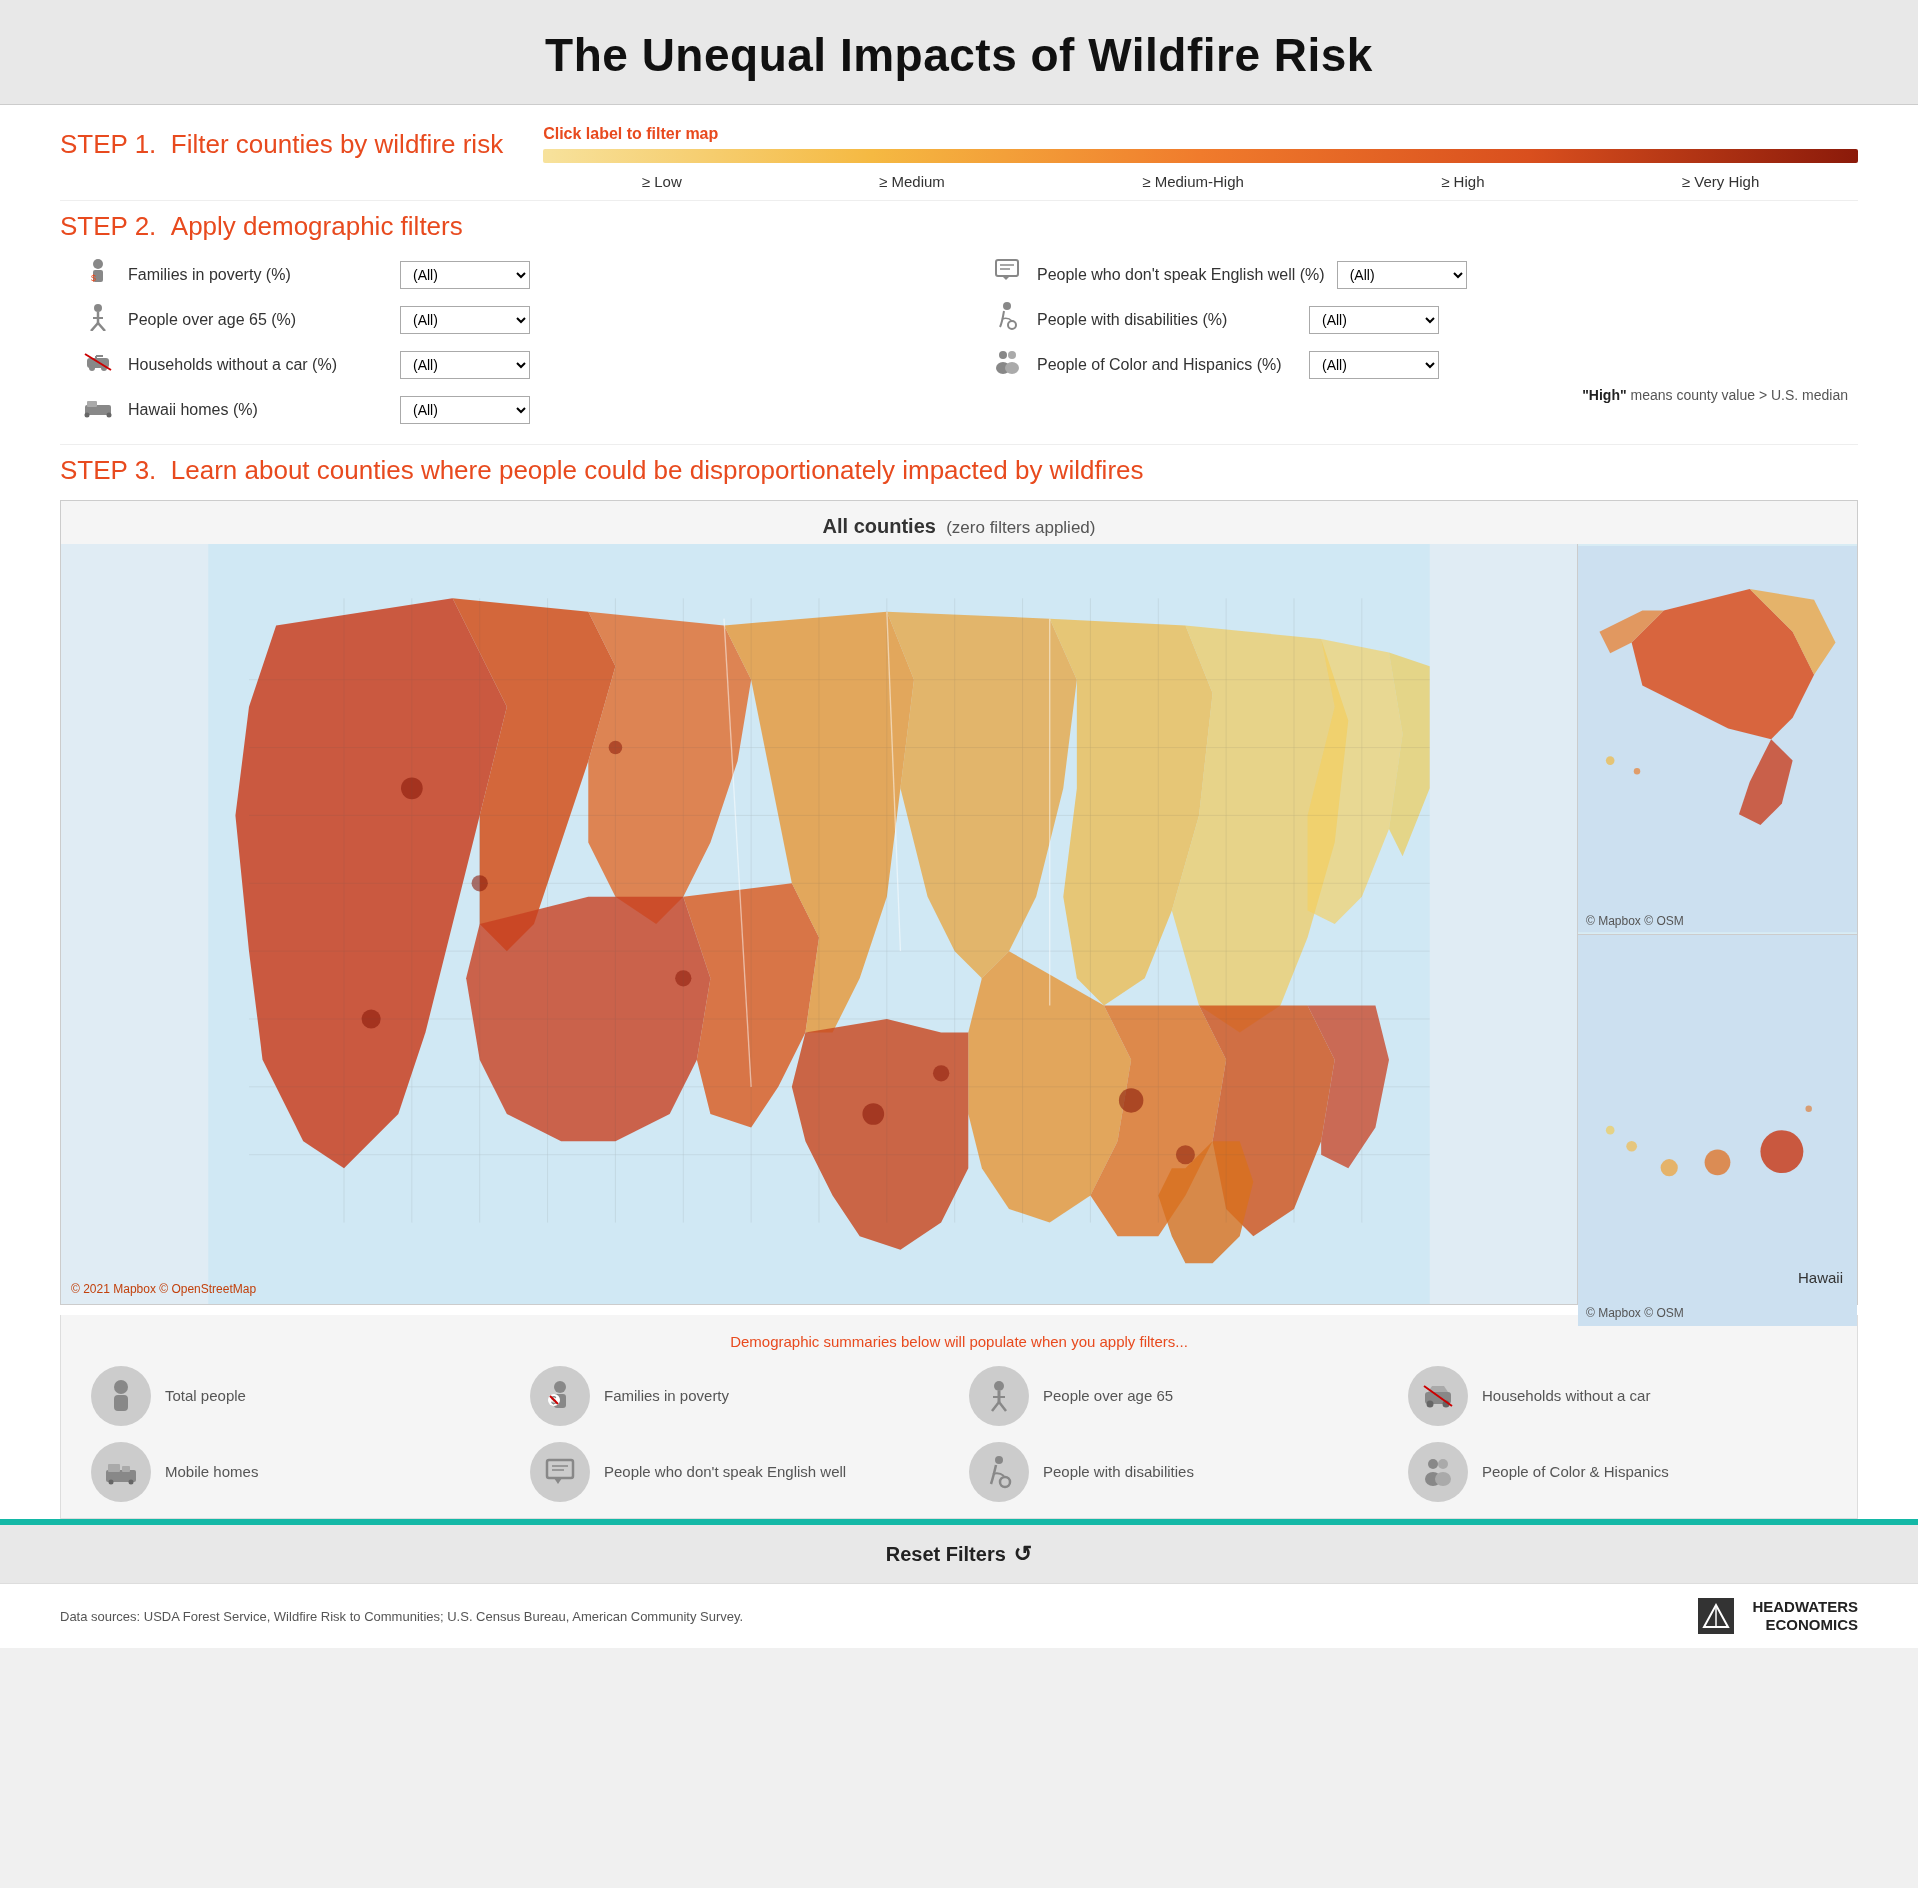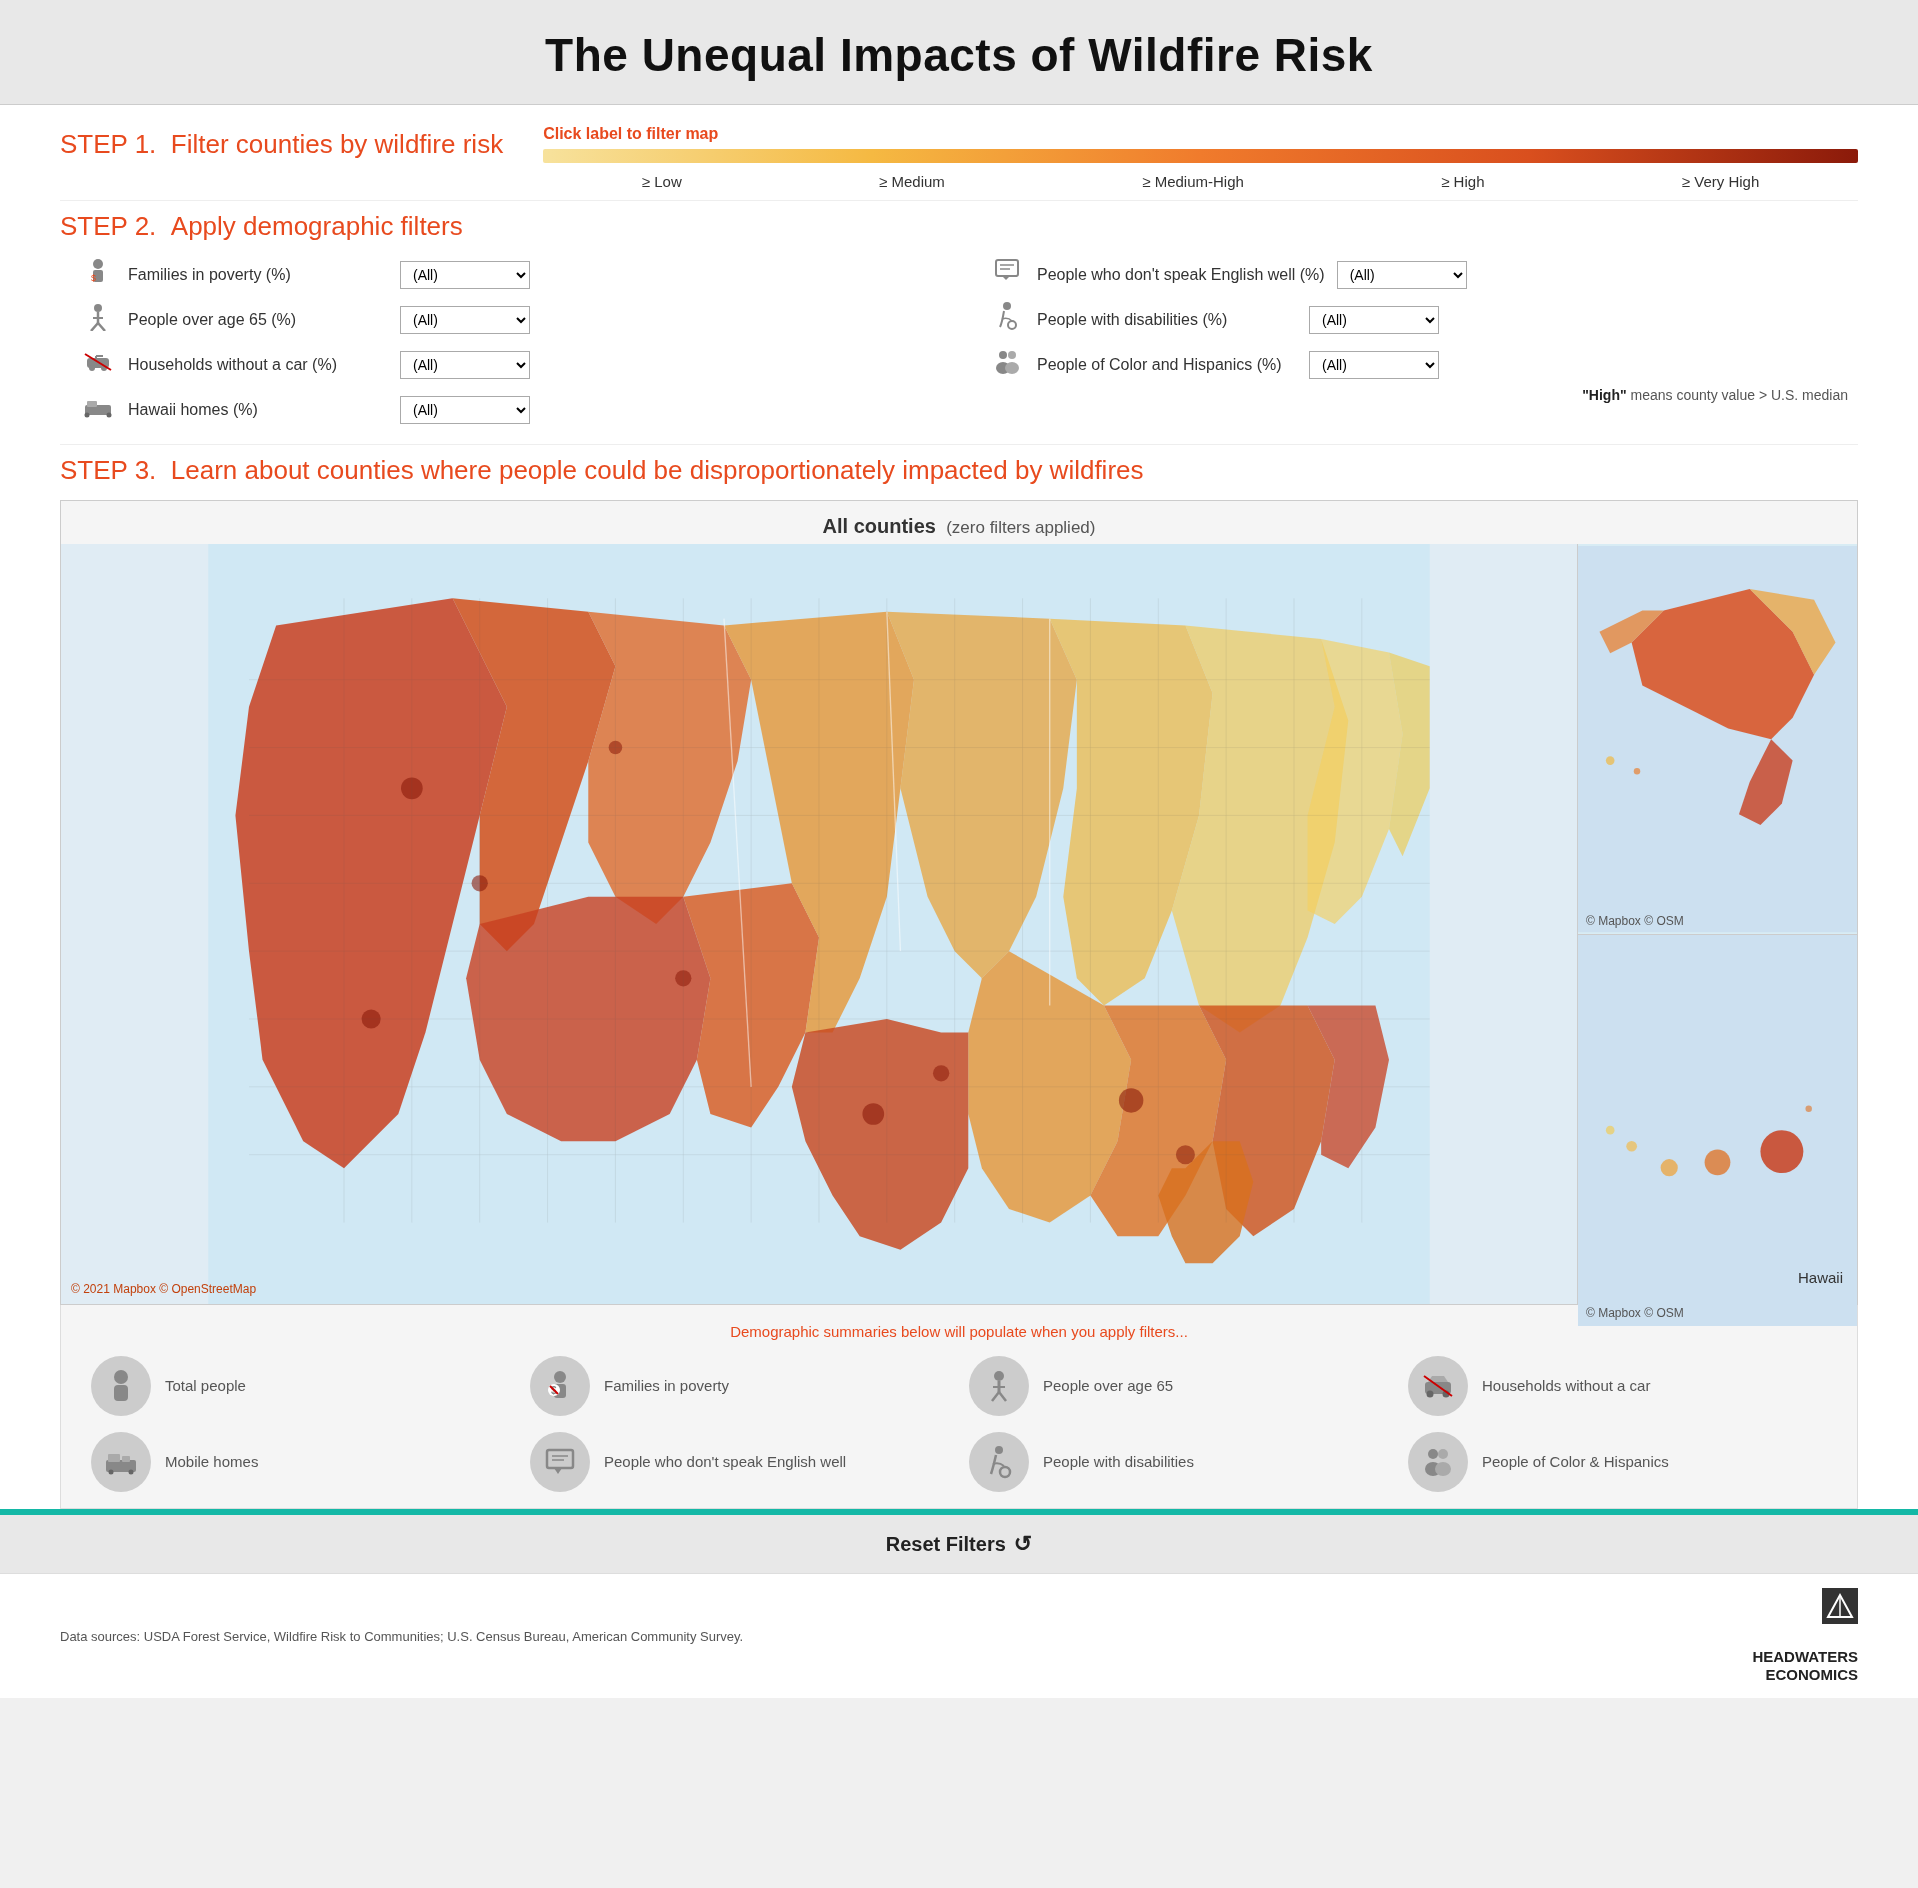--- a/index.html
+++ b/index.html
@@ -139,20 +139,21 @@
       font-weight: 900;
       color: #e84a1e;
       margin-bottom: 14px;
     }
     .step3-label span { font-weight: 400; color: #e84a1e; }
 
     
     .map-section {
       border: 1px solid #ccc;
       background: #f5f5f5;
+      margin-bottom: 10px;
       position: relative;
     }
     .map-title {
       text-align: center;
       padding: 14px 0 6px;
       font-size: 20px;
       color: #333;
     }
     .map-title strong { font-weight: 700; }
     .map-title .zero-filters { font-weight: 400; color: #555; font-size: 17px; }
@@ -272,23 +273,22 @@
       align-items: center;
       padding: 14px 60px;
       border-top: 1px solid #ddd;
     }
     .footer-sources {
       font-size: 13px;
       color: #555;
     }
     .footer-logo {
       display: flex;
-      align-items: flex-end;
-      gap: 24px;
-      flex-direction: column;
+      align-items: flex-start;
+      gap: 18px;
     }
     .logo-icon {
       width: 36px;
       height: 36px;
       background: #333;
       display: flex;
       align-items: center;
       justify-content: center;
     }
     .logo-text {

